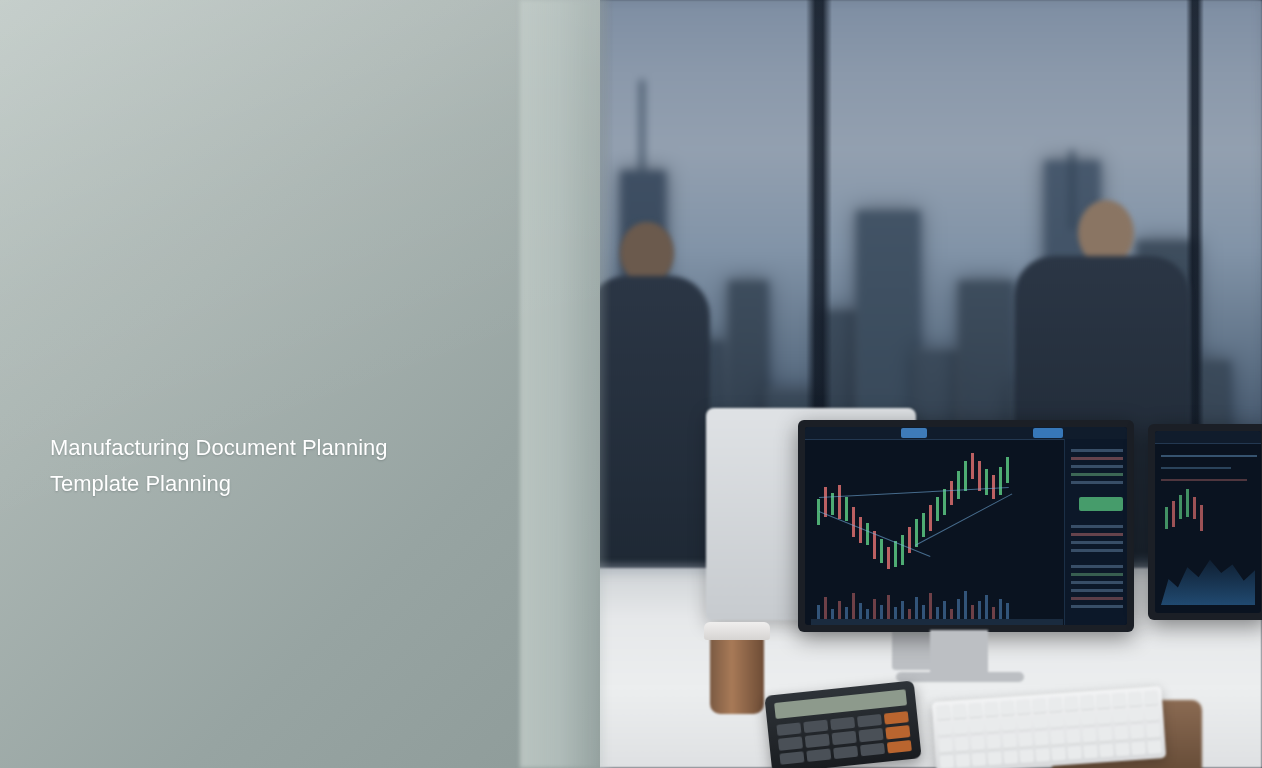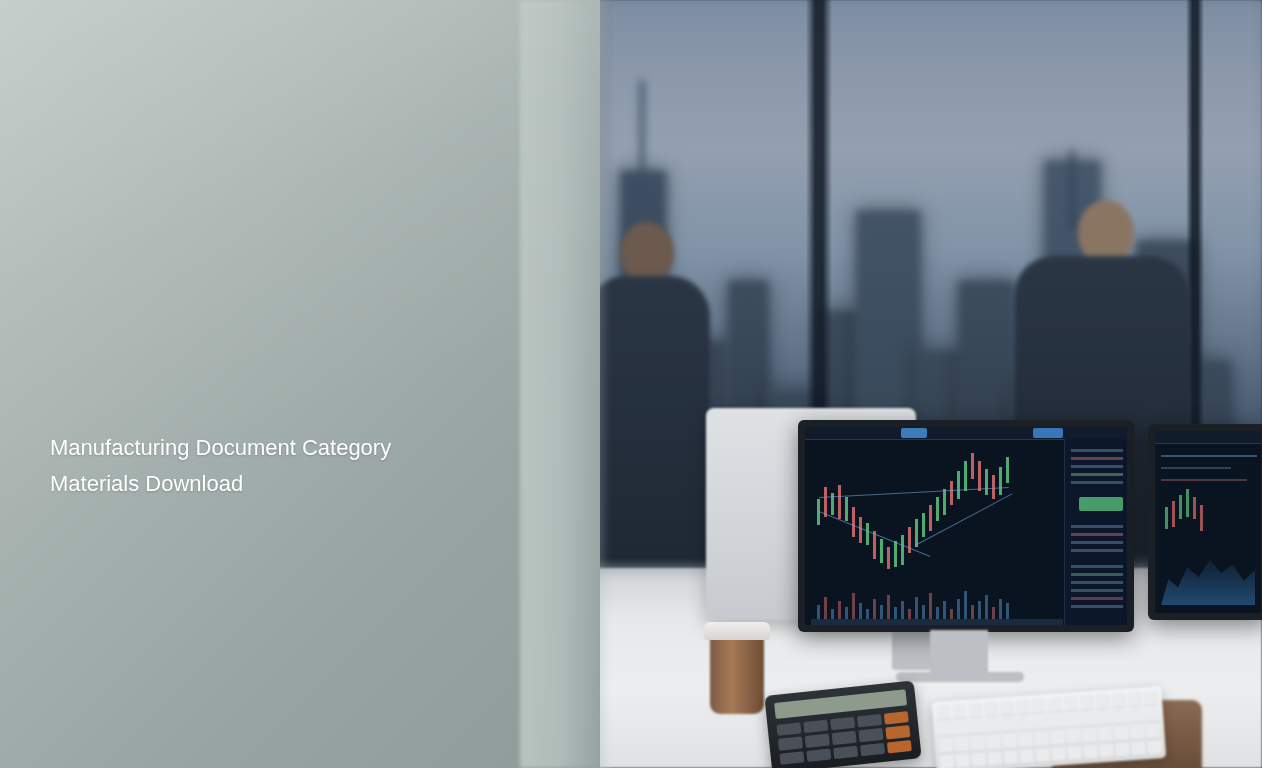--- a/index.html
+++ b/index.html
@@ -531,18 +531,18 @@
     </div>
 
   </div>
 
   <div class="panel"></div>
   <div class="panel-edge"></div>
   <div class="panel-sheen"></div>
 
   <div class="text-block">
     <div class="subtitle">
-      <span>Manufacturing Document Category</span>
-      <span class="line2">Materials Download</span>
+      <span>Manufacturing Document Planning</span>
+      <span class="line2">Template Planning</span>
     </div>
   </div>
 
 </div>
 
 </body></html>

